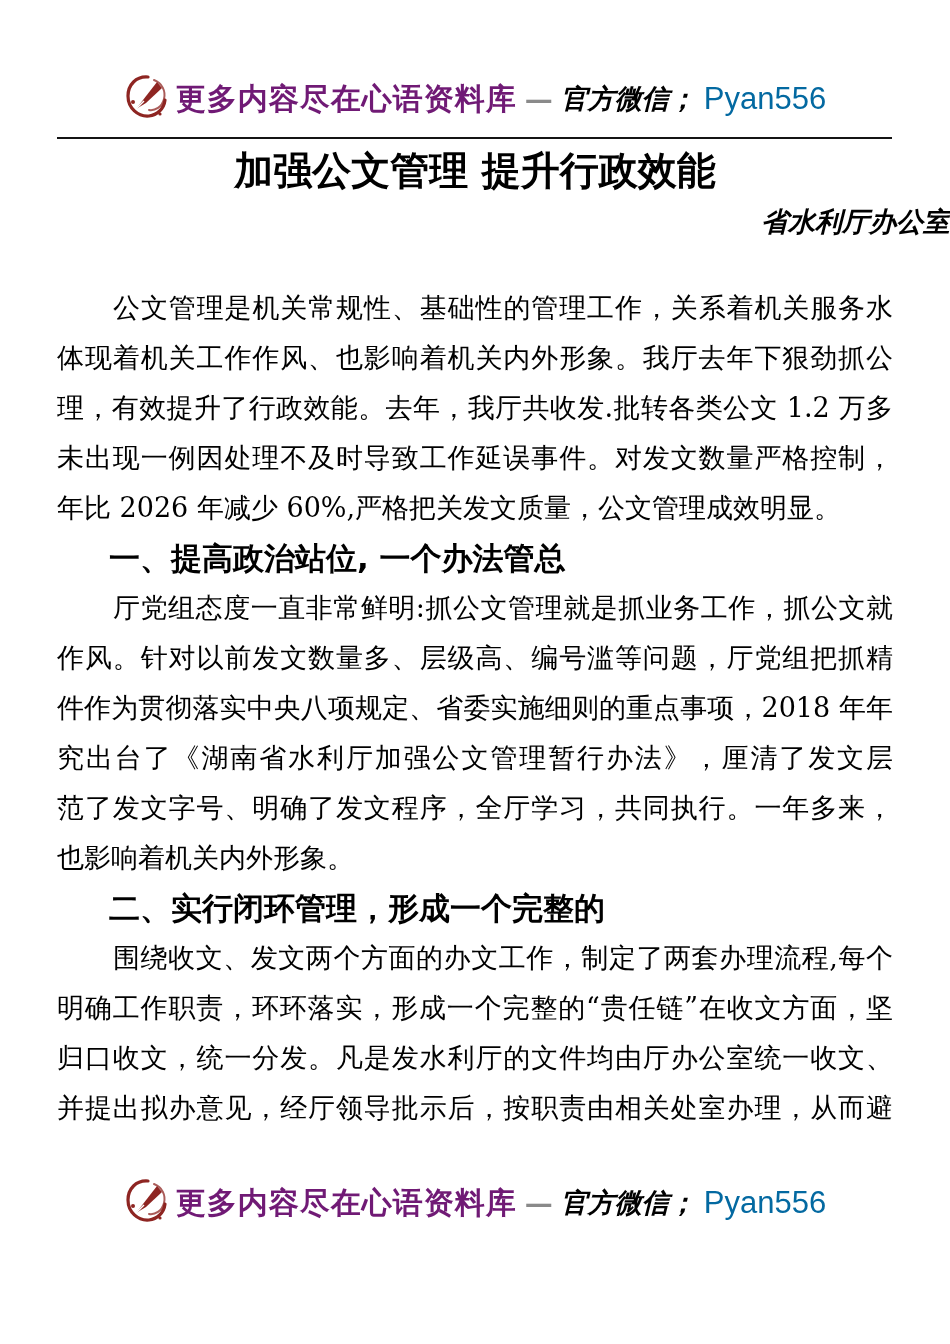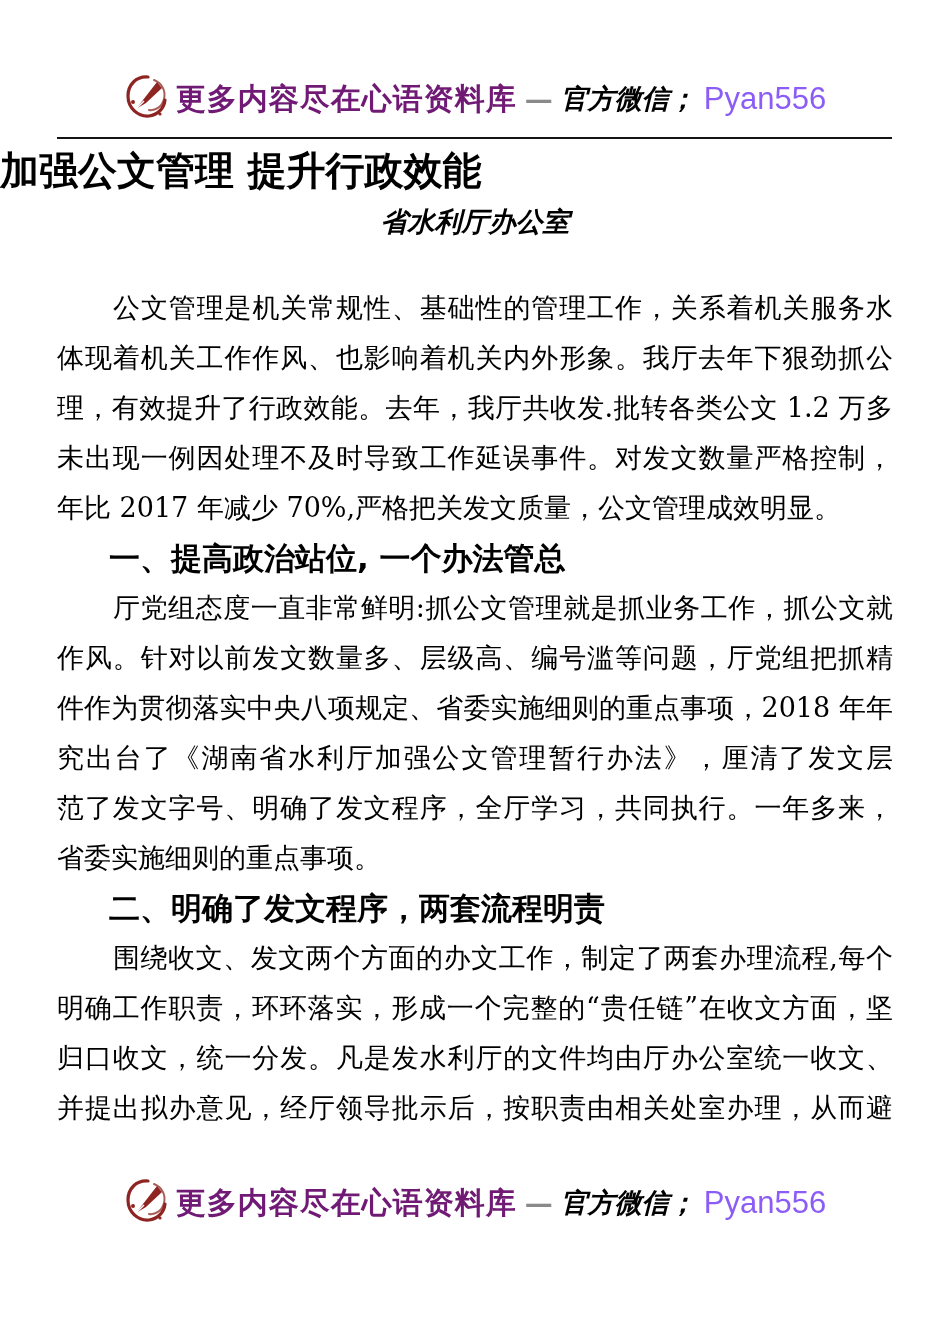--- a/index.html
+++ b/index.html
@@ -24,39 +24,39 @@
   .banner .main-text {
     color:#701a75; font-size:30px; font-weight:bold;
     font-family:"DejaVu Serif", serif; letter-spacing:1px;
   }
   .banner .dash { color:#8a8a8a; font-size:28px; font-weight:bold; }
   .banner .wechat-label {
     color:#000000; font-size:27px; font-weight:bold; font-style:italic;
     font-family:"DejaVu Serif", serif;
   }
   .banner .wechat-id {
-    color:#8b5cf6; font-size:31px;
+    color:#0369a1; font-size:31px;
     font-family:"Liberation Sans", sans-serif;
   }
 
   
   .header-rule {
     position:absolute; top:137px; left:57px; width:835px; height:0;
     border:none; border-top:2.5px solid #141414; margin:0;
   }
 
   
   .doc-title {
     position:absolute; top:144px; left:0; width:100%;
-    text-align:left; font-size:39px; font-weight:bold;
+    text-align:center; font-size:39px; font-weight:bold;
     font-family:"DejaVu Serif", serif; margin:0; line-height:52px;
   }
   .doc-author {
     position:absolute; top:203px; left:0; width:100%;
-    text-align:center; font-size:27px; font-weight:bold; font-style:italic;
+    text-align:right; font-size:27px; font-weight:bold; font-style:italic;
     font-family:"DejaVu Serif", serif; margin:0; line-height:38px;
   }
 
   
   .body-area {
     position:absolute; top:283px; left:57px; width:836px;
     font-size:27px; line-height:50px;
     font-family:"DejaVu Serif", serif;
   }
   .line {
@@ -95,32 +95,32 @@
   <hr class="header-rule">
 
   <h1 class="doc-title">加强公文管理 提升行政效能</h1>
   <div class="doc-author">省水利厅办公室</div>
 
   <div class="body-area">
     <div class="line indent">公文管理是机关常规性、基础性的管理工作，关系着机关服务水平，</div>
     <div class="line">体现着机关工作作风、也影响着机关内外形象。我厅去年下狠劲抓公文管</div>
     <div class="line">理，有效提升了行政效能。去年，我厅共收发.批转各类公文 1.2 万多份，</div>
     <div class="line">未出现一例因处理不及时导致工作延误事件。对发文数量严格控制，2018</div>
-    <div class="line last">年比 2017 年减少 70%,严格把关发文质量，公文管理成效明显。</div>
+    <div class="line last">年比 2026 年减少 60%,严格把关发文质量，公文管理成效明显。</div>
 
     <div class="sec-heading">一、提高政治站位, 一个办法管总</div>
 
     <div class="line indent">厅党组态度一直非常鲜明:抓公文管理就是抓业务工作，抓公文就是抓</div>
     <div class="line">作风。针对以前发文数量多、层级高、编号滥等问题，厅党组把抓精简文</div>
     <div class="line">件作为贯彻落实中央八项规定、省委实施细则的重点事项，2018 年年初研</div>
     <div class="line">究出台了《湖南省水利厅加强公文管理暂行办法》，厘清了发文层级、规</div>
     <div class="line">范了发文字号、明确了发文程序，全厅学习，共同执行。一年多来，全厅</div>
-    <div class="line last">省委实施细则的重点事项。</div>
+    <div class="line last">也影响着机关内外形象。</div>
 
-    <div class="sec-heading">二、明确了发文程序，两套流程明责</div>
+    <div class="sec-heading">二、实行闭环管理，形成一个完整的</div>
 
     <div class="line indent">围绕收文、发文两个方面的办文工作，制定了两套办理流程,每个环节</div>
     <div class="line">明确工作职责，环环落实，形成一个完整的“贵任链”在收文方面，坚持</div>
     <div class="line">归口收文，统一分发。凡是发水利厅的文件均由厅办公室统一收文、登记</div>
     <div class="line">并提出拟办意见，经厅领导批示后，按职责由相关处室办理，从而避免了</div>
   </div>
 
   <div class="banner footer">
     <svg class="logo" viewBox="0 0 44 50" xmlns="http://www.w3.org/2000/svg">
       <path d="M24 3 C12 2 4 11 4 22 C4 34 14 43 25 42 C33 41 40 35 41 26" fill="none" stroke="#8e2522" stroke-width="3.2" stroke-linecap="round"></path>

